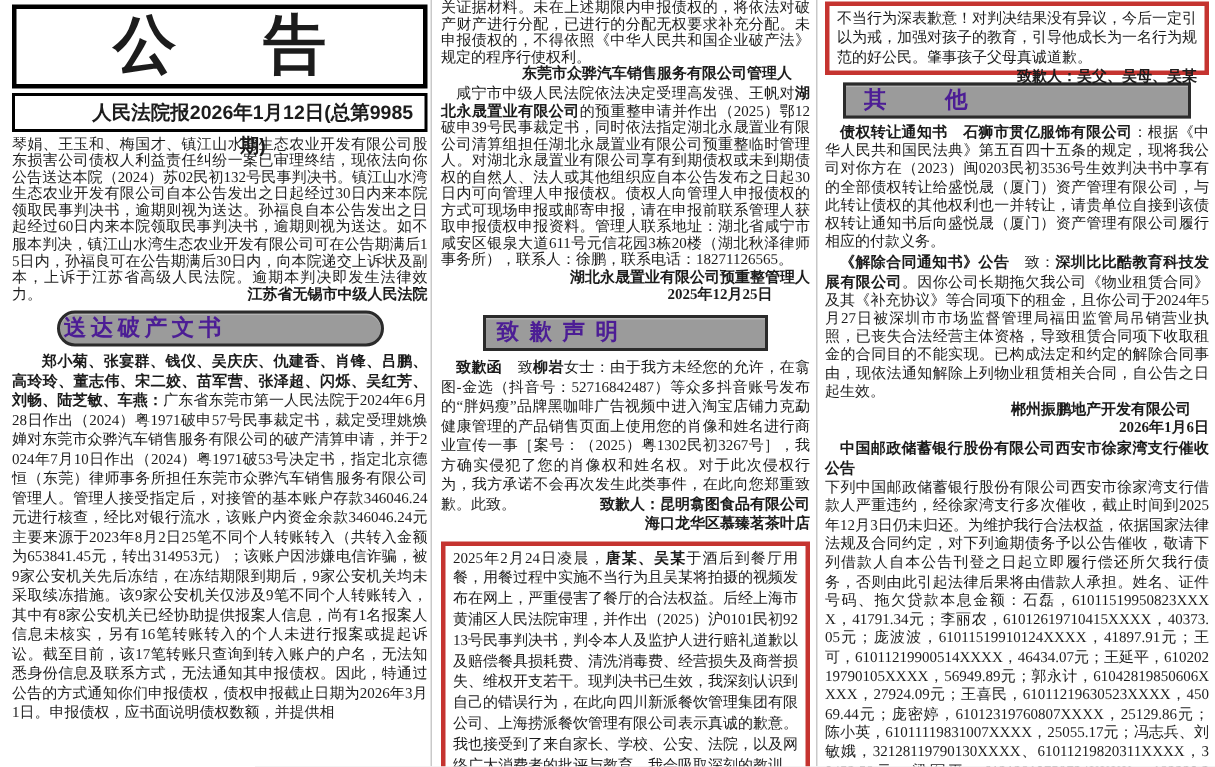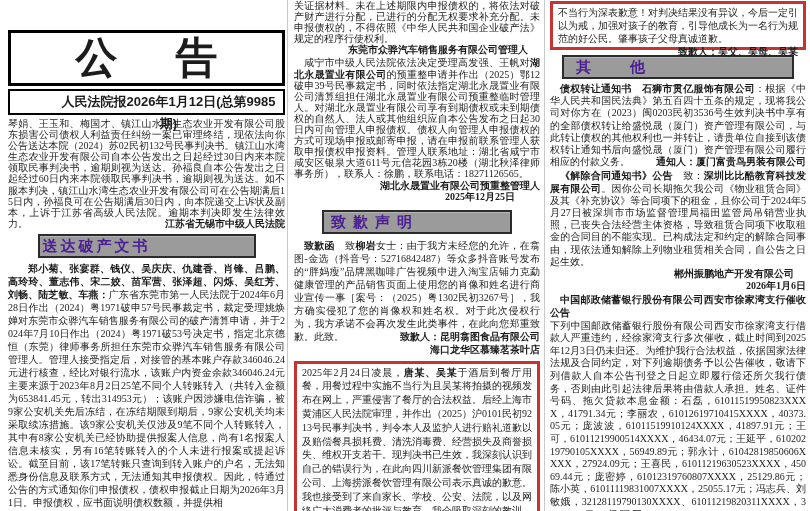--- a/index.html
+++ b/index.html
@@ -2,21 +2,21 @@
 <html><head>
 <meta charset="utf-8">
 <style>
   html,body{margin:0;padding:0;background:#e9e9e9;}
   .page{position:relative;width:810px;height:511px;background:#ffffff;overflow:hidden;
         font-family:"Liberation Serif","DejaVu Serif",serif;color:#1c1c1c;}
   .divider{position:absolute;top:0;bottom:0;width:1px;background:#c9c9c9;}
   .d1{left:287px;}
   .d2{left:544px;}
   .col{position:absolute;top:0;}
-  .col1{left:8px;width:277px;margin-top:27px;}
+  .col1{left:8px;width:277px;}
   .col2{left:294px;width:246px;}
   .col3{left:550px;width:256px;}
 
   .masthead{margin-top:3px;}
   .mast-title{border:3px solid #000;height:50px;line-height:50px;text-align:center;
               font-size:42px;font-weight:900;letter-spacing:8px;text-indent:8px;}
   .mast-edition{border:2px solid #000;margin-top:3px;height:22px;line-height:22px;
               text-align:center;font-size:13px;font-weight:bold;
               font-family:"Liberation Sans","DejaVu Sans",sans-serif;padding-left:44px;}
 
@@ -30,21 +30,21 @@
   .ind2{text-indent:2em;}
   .b{font-weight:bold;}
   .sig-fr{float:right;font-weight:bold;}
   .sig-line{display:block;text-align:right;font-weight:bold;text-indent:0;}
   .pr1{padding-right:1.2em;}
   .pr2{padding-right:2.5em;text-align:right;}
 
   .sec-header{background:#9b9b9b;border:2px solid #2b2b2b;height:20px;line-height:20px;
               font-weight:bold;font-size:15px;color:#4c1d95;
               box-shadow:inset 0 1px 0 rgba(255,255,255,.25);}
-  .sh1{width:214px;margin:5px auto 4px auto;letter-spacing:3px;text-indent:3px;}
+  .sh1{width:214px;margin:5px auto 4px auto;letter-spacing:3px;text-indent:3px;border-radius:12px;}
   .sh2{width:186px;margin:8px auto 5px auto;letter-spacing:7px;text-indent:7px;}
   .sh3{width:228px;margin:5px auto 4px auto;letter-spacing:12px;text-indent:12px;}
 
   .red-box{border:3px solid #c53430;padding:2px 5px;}
   .rb2{margin-top:5px;min-height:140px;}
   .rb3{margin-top:1px;}
   .mt2{margin-top:2px;}
   .mt3{margin-top:3px;}
 </style>
 </head>
@@ -72,17 +72,17 @@
     <div class="red-box rb2">
       <p class="txt lh14"><span>2025年2月24日凌晨，</span><span class="b">唐某、吴某</span><span>于酒后到餐厅用餐，用餐过程中实施不当行为且吴某将拍摄的视频发布在网上，严重侵害了餐厅的合法权益。后经上海市黄浦区人民法院审理，并作出（2025）沪0101民初9213号民事判决书，判令本人及监护人进行赔礼道歉以及赔偿餐具损耗费、清洗消毒费、经营损失及商誉损失、维权开支若干。现判决书已生效，我深刻认识到自己的错误行为，在此向四川新派餐饮管理集团有限公司、上海捞派餐饮管理有限公司表示真诚的歉意。我也接受到了来自家长、学校、公安、法院，以及网络广大消费者的批评与教育，我会吸取深刻的教训，改过自新。长大后，我要努力成为一位对家庭，对国家，对社会有担当的人。作为监护人，我们对于孩子做出的</span></p>
     </div>
   </div>
 
   <div class="col col3">
     <div class="red-box rb3">
       <p class="txt lh13"><span>不当行为深表歉意！对判决结果没有异议，今后一定引以为戒，加强对孩子的教育，引导他成长为一名行为规范的好公民。肇事孩子父母真诚道歉。</span><span class="sig-fr">致歉人：吴父、吴母、吴某</span></p>
     </div>
     <div class="sec-header sh3">其　他</div>
-    <p class="txt lh12 ind1"><span class="b">债权转让通知书　石狮市贯亿服饰有限公司</span><span>：根据《中华人民共和国民法典》第五百四十五条的规定，现将我公司对你方在（2023）闽0203民初3536号生效判决书中享有的全部债权转让给盛悦晟（厦门）资产管理有限公司，与此转让债权的其他权利也一并转让，请贵单位自接到该债权转让通知书后向盛悦晟（厦门）资产管理有限公司履行相应的付款义务。</span><span class="sig-fr">通知人：厦门富贵鸟男装有限公司</span></p>
+    <p class="txt lh12 ind1"><span class="b">债权转让通知书　石狮市贯亿服饰有限公司</span><span>：根据《中华人民共和国民法典》第五百四十五条的规定，现将我公司对你方在（2023）闽0203民初3536号生效判决书中享有的全部债权转让给盛悦晟（厦门）资产管理有限公司，与此转让债权的其他权利也一并转让，请贵单位自接到该债权转让通知书后向盛悦晟（厦门）资产管理有限公司履行相应的付款义务。</span></p>
     <p class="txt lh12 ind1 mt2"><span class="b">《解除合同通知书》公告</span><span>　致：</span><span class="b">深圳比比酷教育科技发展有限公司</span><span>。因你公司长期拖欠我公司《物业租赁合同》及其《补充协议》等合同项下的租金，且你公司于2024年5月27日被深圳市市场监督管理局福田监管局吊销营业执照，已丧失合法经营主体资格，导致租赁合同项下收取租金的合同目的不能实现。已构成法定和约定的解除合同事由，现依法通知解除上列物业租赁相关合同，自公告之日起生效。</span><span class="sig-line pr1">郴州振鹏地产开发有限公司</span><span class="sig-line">2026年1月6日</span></p>
     <p class="txt lh125 mt2"><span class="b ind1" style="display:block;">中国邮政储蓄银行股份有限公司西安市徐家湾支行催收公告</span><span>下列中国邮政储蓄银行股份有限公司西安市徐家湾支行借款人严重违约，经徐家湾支行多次催收，截止时间到2025年12月3日仍未归还。为维护我行合法权益，依据国家法律法规及合同约定，对下列逾期债务予以公告催收，敬请下列借款人自本公告刊登之日起立即履行偿还所欠我行债务，否则由此引起法律后果将由借款人承担。姓名、证件号码、拖欠贷款本息金额：石磊，61011519950823XXXX，41791.34元；李丽农，61012619710415XXXX，40373.05元；庞波波，61011519910124XXXX，41897.91元；王可，61011219900514XXXX，46434.07元；王延平，61020219790105XXXX，56949.89元；郭永计，61042819850606XXXX，27924.09元；王喜民，61011219630523XXXX，45069.44元；庞密婷，61012319760807XXXX，25129.86元；陈小英，61011119831007XXXX，25055.17元；冯志兵、刘敏娥，32128119790130XXXX、61011219820311XXXX，39452.58元；梁军平，61212819750724XXXX，182229.3元。</span></p>
   </div>
 </div>
 
 </body></html>

